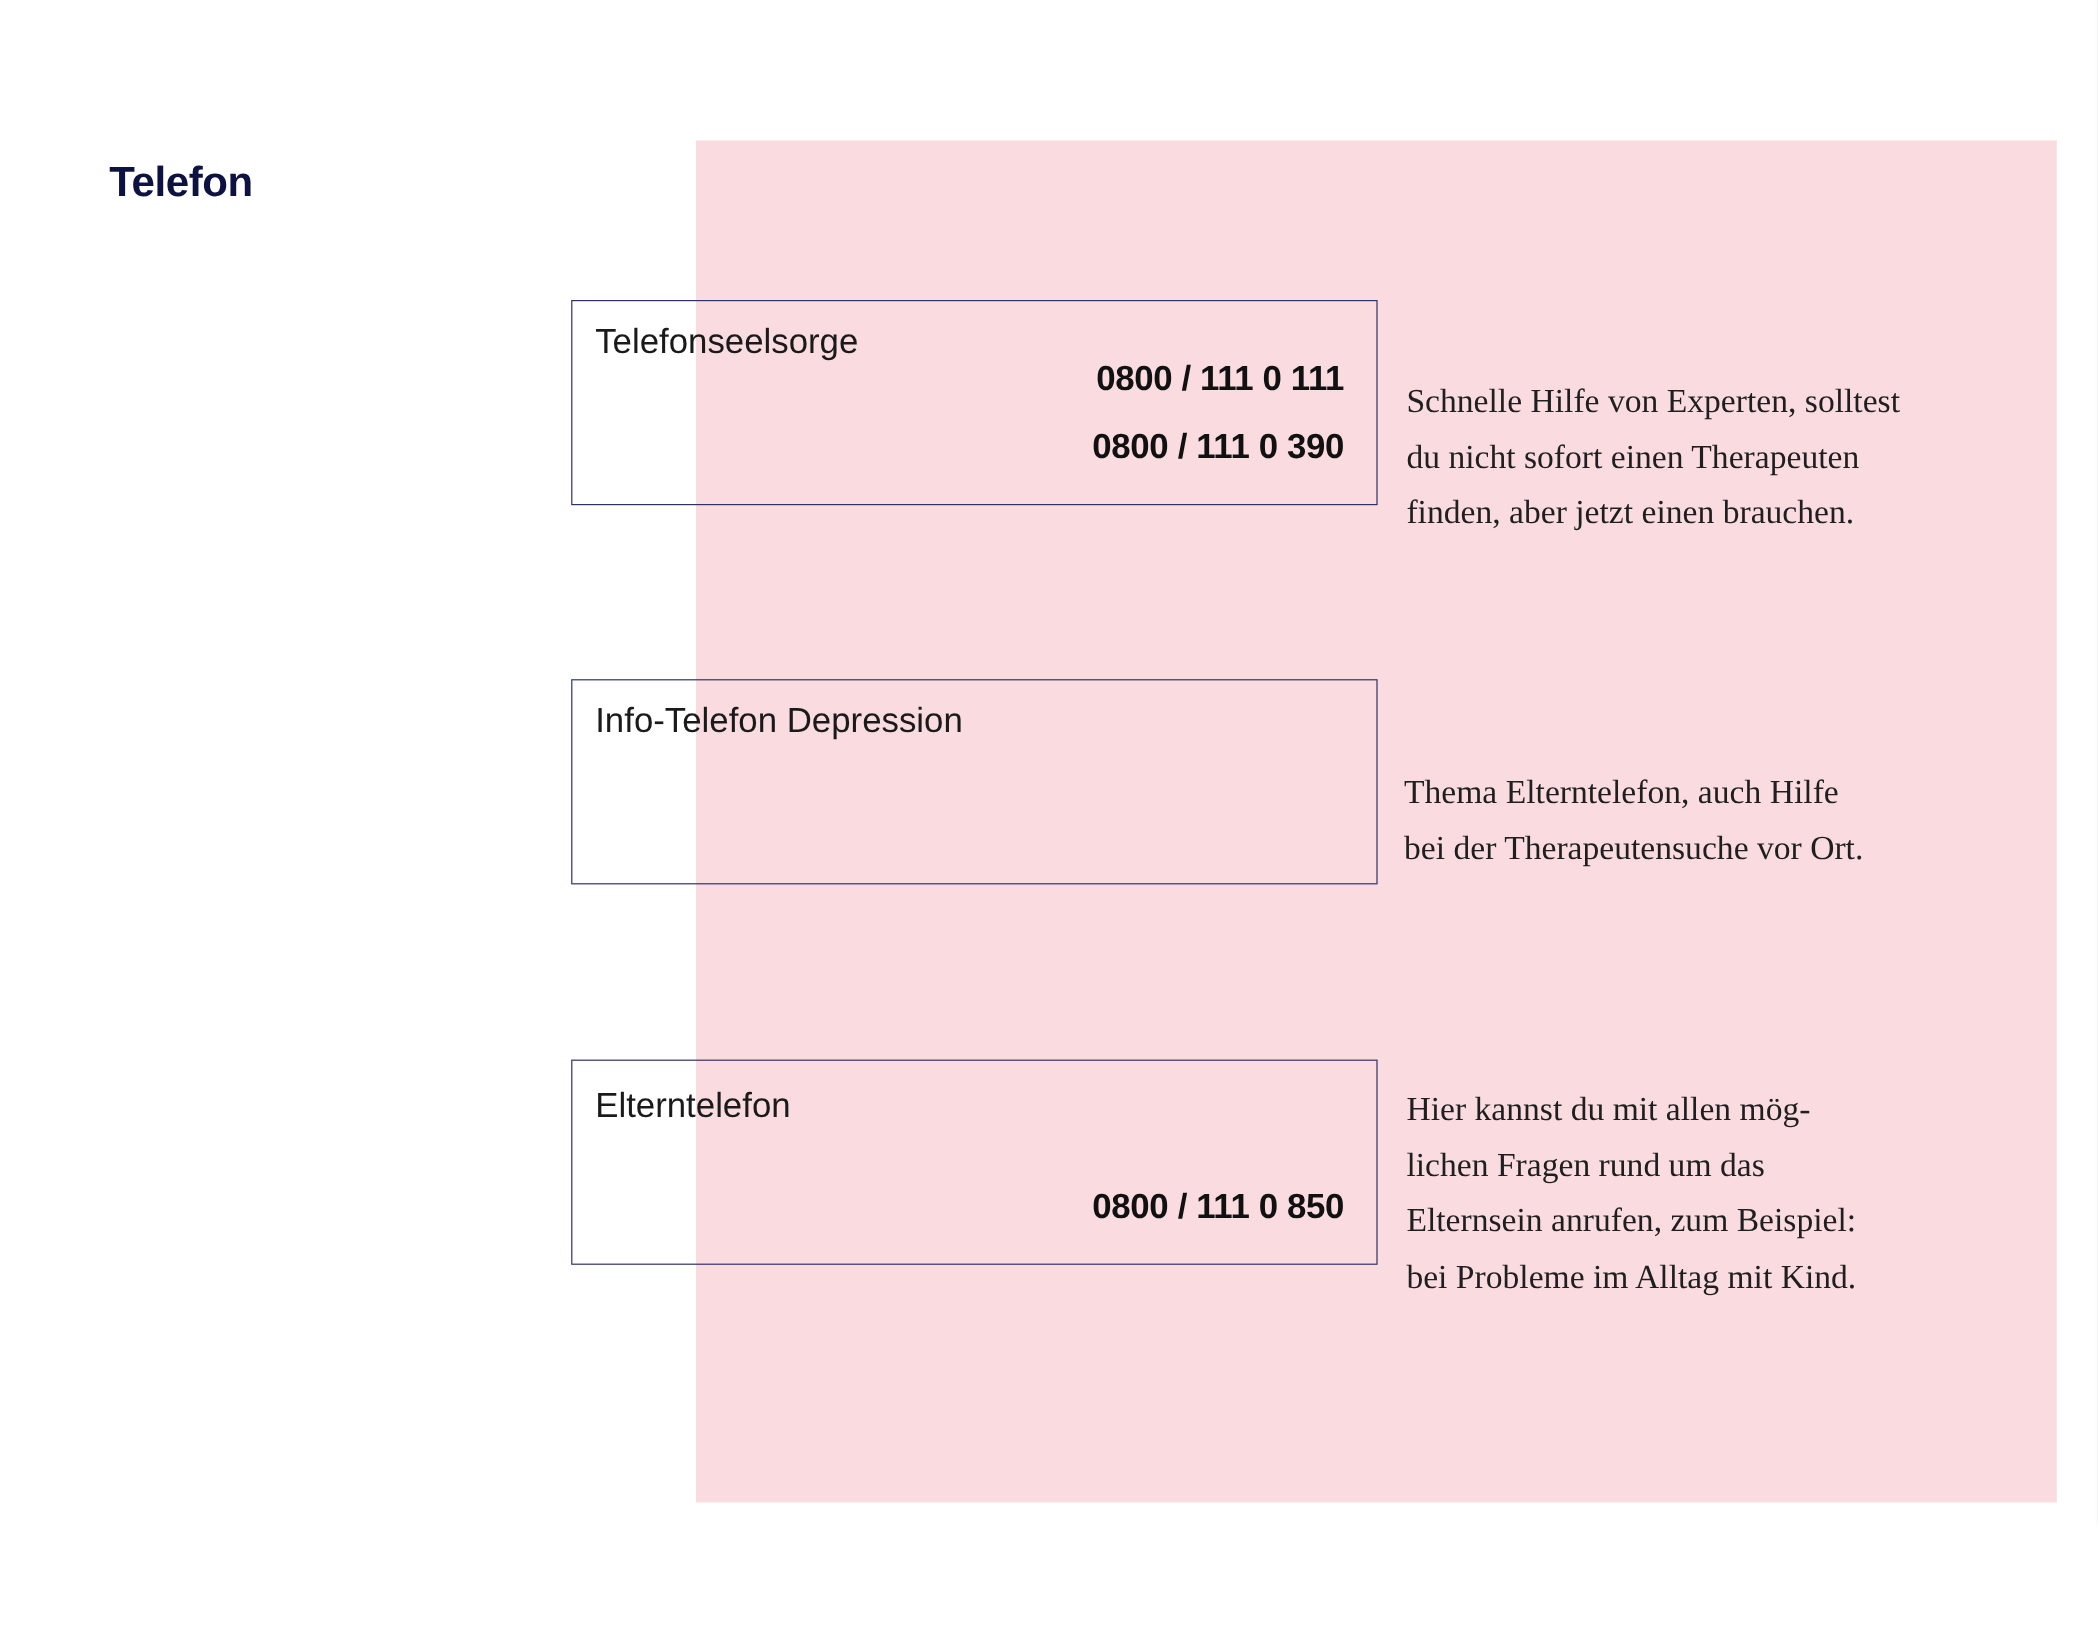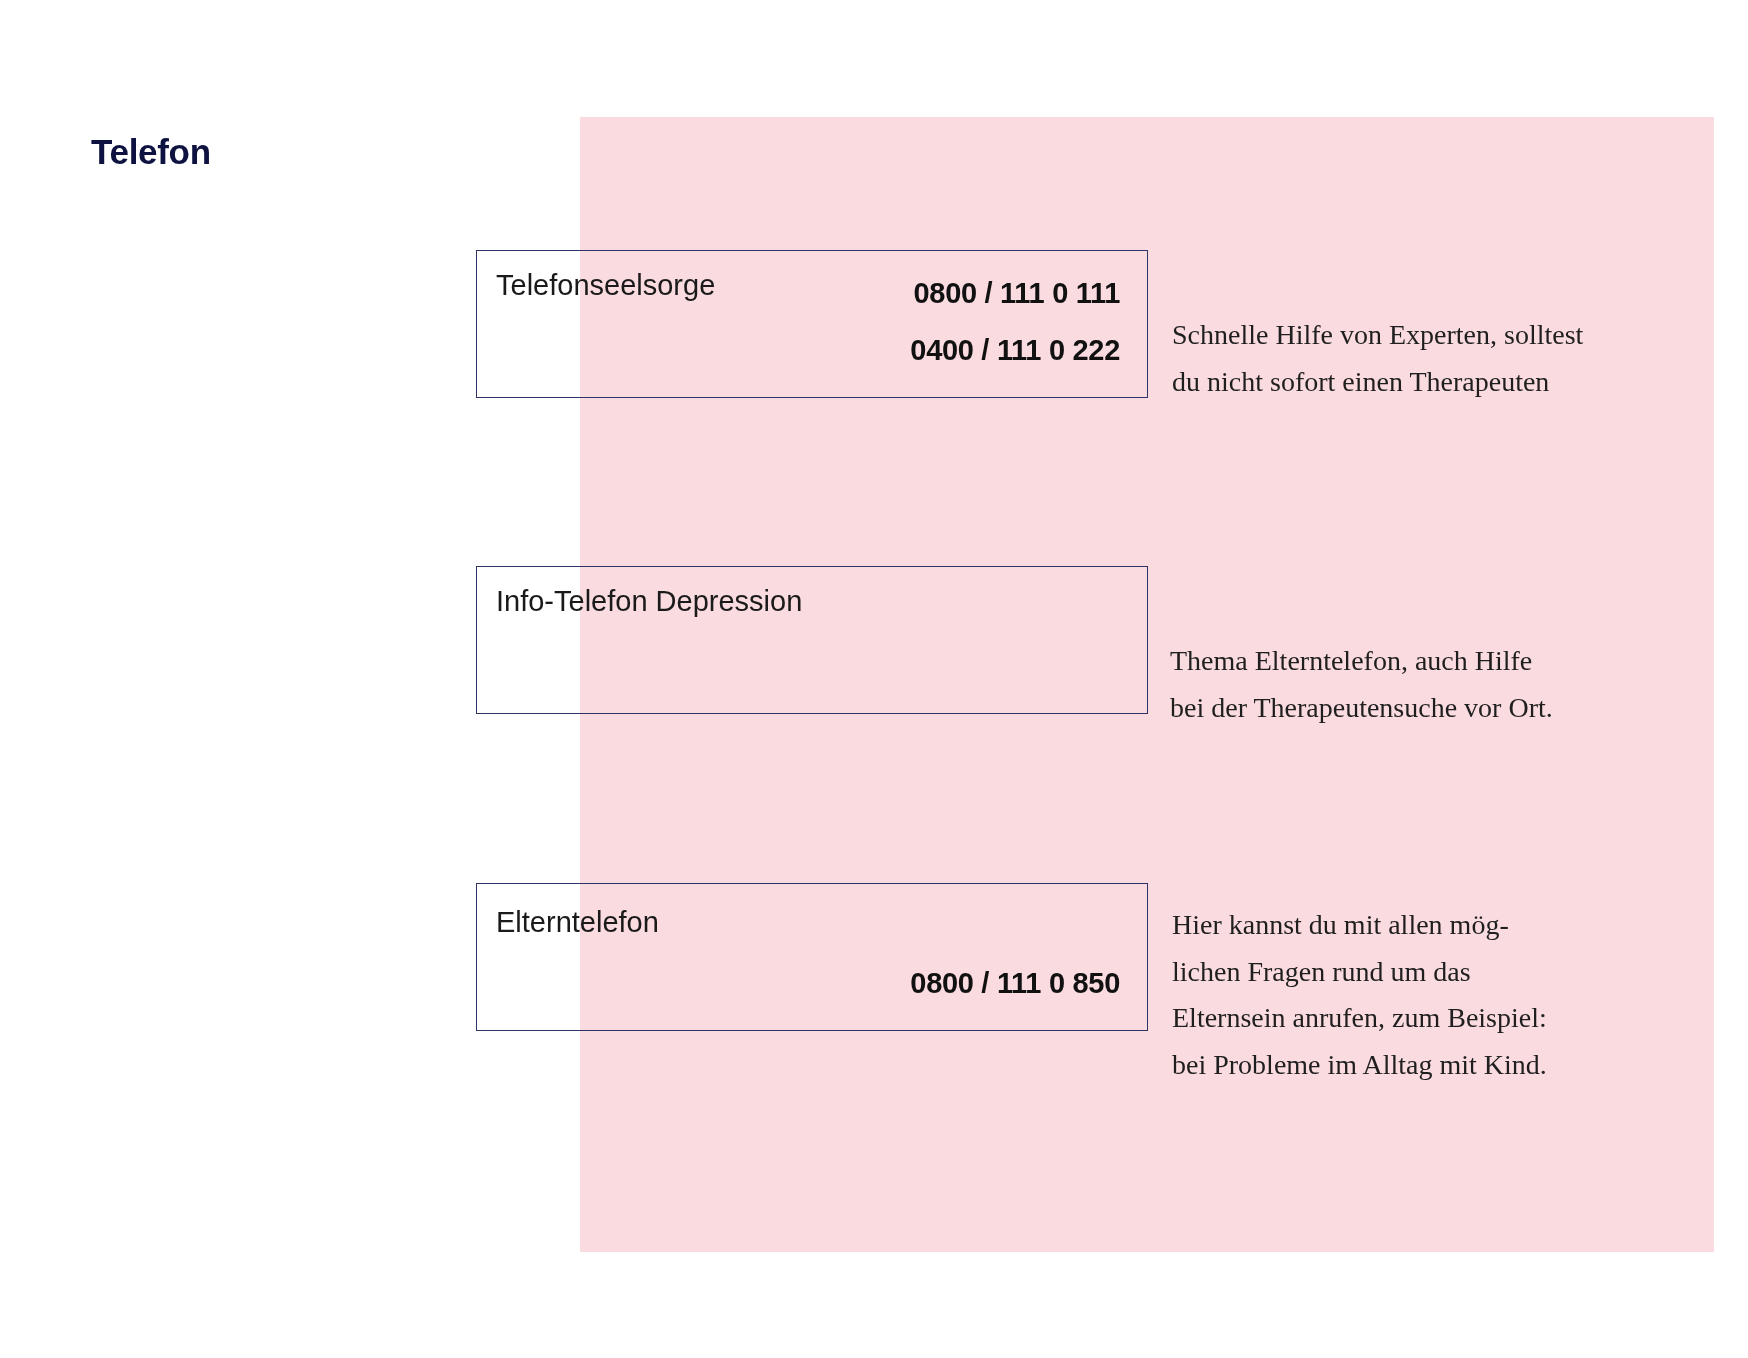--- a/index.html
+++ b/index.html
@@ -1,43 +1,44 @@
 <!DOCTYPE html>
 <html><head>
 <meta charset="utf-8">
 <style>
   html, body { margin:0; padding:0; }
   body { width:1748px; height:1358px; background:#ffffff; position:relative; overflow:hidden;
          font-family:"Liberation Sans", sans-serif; color:#1a1a1a; }
   .pink { position:absolute; left:580px; top:117px; width:1134px; height:1135px; background:#fadbe0; }
   .title { position:absolute; left:91px; top:132px; font-size:35px; font-weight:bold; color:#0e1240; letter-spacing:-0.3px; }
-  .card { position:absolute; left:476px; width:672px; height:148px; border:1.5px solid #2e3366; box-sizing:border-box; }
+  .card { position:absolute; left:476px; width:672px; height:171px; border:1.5px solid #2e3366; box-sizing:border-box; }
   .card .label { position:absolute; left:19px; top:18px; font-size:29px; color:#1a1a1a; font-weight:normal; }
   .card .phones { position:absolute; right:27px; bottom:18px; text-align:right; }
   .card .phone { font-size:29px; font-weight:bold; color:#111; line-height:57px; letter-spacing:-0.3px; }
   .desc { position:absolute; left:1172px; font-size:28px; line-height:46.5px; color:#1f1f1f; white-space:nowrap; }
   .desc div { display:block;font-family:Liberation Serif, serif; }
 </style>
 </head>
 <body>
 
 <div class="pink"></div>
 
 <div class="title">Telefon</div>
 
 <div class="card" style="top:250px;">
   <div class="label">Telefonseelsorge</div>
   <div class="phones">
     <div class="phone">0800 / 111 0 111</div>
-    <div class="phone">0400 / 111 0 222</div>
+    <div class="phone">0800 / 111 0 390</div>
   </div>
 </div>
 <div class="desc" style="top:312px;">
   <div>Schnelle Hilfe von Experten, solltest</div>
   <div>du nicht sofort einen Therapeuten</div>
+  <div>finden, aber jetzt einen brauchen.</div>
 </div>
 
 <div class="card" style="top:566px;padding-left:37px;">
   <div class="label">Info-Telefon Depression</div>
 </div>
 <div class="desc" style="left:1170px; top:638px;">
   <div>Thema Elterntelefon, auch Hilfe</div>
   <div>bei der Therapeutensuche vor Ort.</div>
 </div>
 

